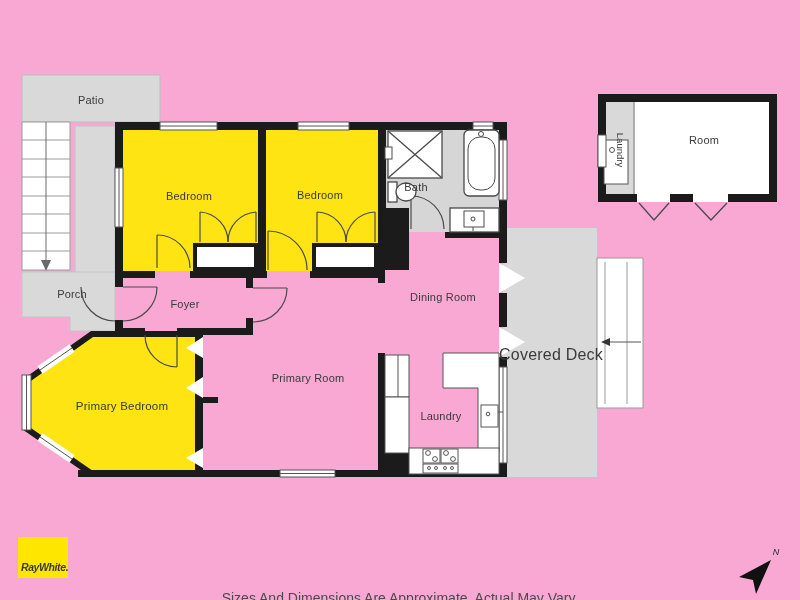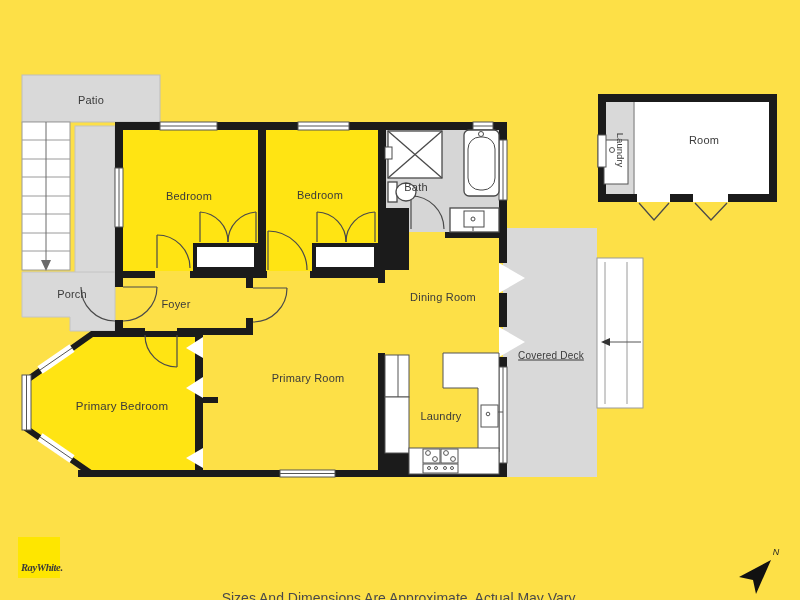--- a/index.html
+++ b/index.html
@@ -1,25 +1,25 @@
 <!DOCTYPE html>
 <html><head>
 <meta charset="utf-8">
 <style>
   html,body{margin:0;padding:0;background:#fff;}
-  #canvas{position:relative;width:800px;height:600px;background:#fde047;overflow:hidden;
+  #canvas{position:relative;width:800px;height:600px;background:#f9a8d4;overflow:hidden;
           font-family:"Liberation Sans",sans-serif;}
   #plan-svg{position:absolute;left:0;top:0;}
   .label{position:absolute;transform:translate(-50%,-50%);font-size:11px;color:#3a3a3a;
          white-space:nowrap;letter-spacing:.2px;}
   .label.big{font-size:11.5px;}
-  .label.small{font-size:10px;text-decoration:underline;}
+  .label.small{font-size:16px;}
   .vlabel{position:absolute;transform:translate(-50%,-50%);font-size:9.5px;color:#3a3a3a;
           writing-mode:vertical-rl;white-space:nowrap;}
-  #logo{position:absolute;left:18px;top:537px;width:42px;height:41px;background:#fee600;font-family:Liberation Serif, serif;}
+  #logo{position:absolute;left:18px;top:537px;width:50px;height:41px;background:#fee600;}
   #logo .brand{position:absolute;left:3px;bottom:5px;font-size:10.5px;font-weight:bold;
                font-style:italic;color:#3a3a3a;letter-spacing:-0.4px;}
   #disclaimer{position:absolute;left:400px;top:598px;transform:translate(-50%,-50%);
               font-size:14px;color:#4a4a4a;white-space:nowrap;}
   #compass-n{position:absolute;left:776px;top:552px;transform:translate(-50%,-50%);
              font-size:9px;font-style:italic;color:#222;}
 </style>
 </head>
 <body>
 
@@ -256,21 +256,21 @@
       <path d="M 639,203 L 654,220 L 669,203"></path>
       <path d="M 695,203 L 711,220 L 727,203"></path>
     </g>
   </g>
 
   <polygon points="771,560 739,577 753,580 756,594" fill="#111"></polygon>
 </svg>
 
   <div class="label" style="left:91px;top:100px">Patio</div>
   <div class="label" style="left:72px;top:294px">Porch</div>
-  <div class="label" style="left:176px;top:304px">Foyer</div>
+  <div class="label" style="left:185px;top:304px">Foyer</div>
   <div class="label" style="left:189px;top:196px">Bedroom</div>
   <div class="label" style="left:320px;top:195px">Bedroom</div>
   <div class="label" style="left:416px;top:187px">Bath</div>
   <div class="label" style="left:443px;top:297px">Dining Room</div>
   <div class="label" style="left:308px;top:378px">Primary Room</div>
   <div class="label" style="left:441px;top:416px">Laundry</div>
   <div class="label big" style="left:122px;top:406px">Primary Bedroom</div>
   <div class="label small" style="left:551px;top:355px">Covered Deck</div>
   <div class="label" style="left:704px;top:140px">Room</div>
   <div class="vlabel" style="left:620px;top:150px">Laundry</div>

